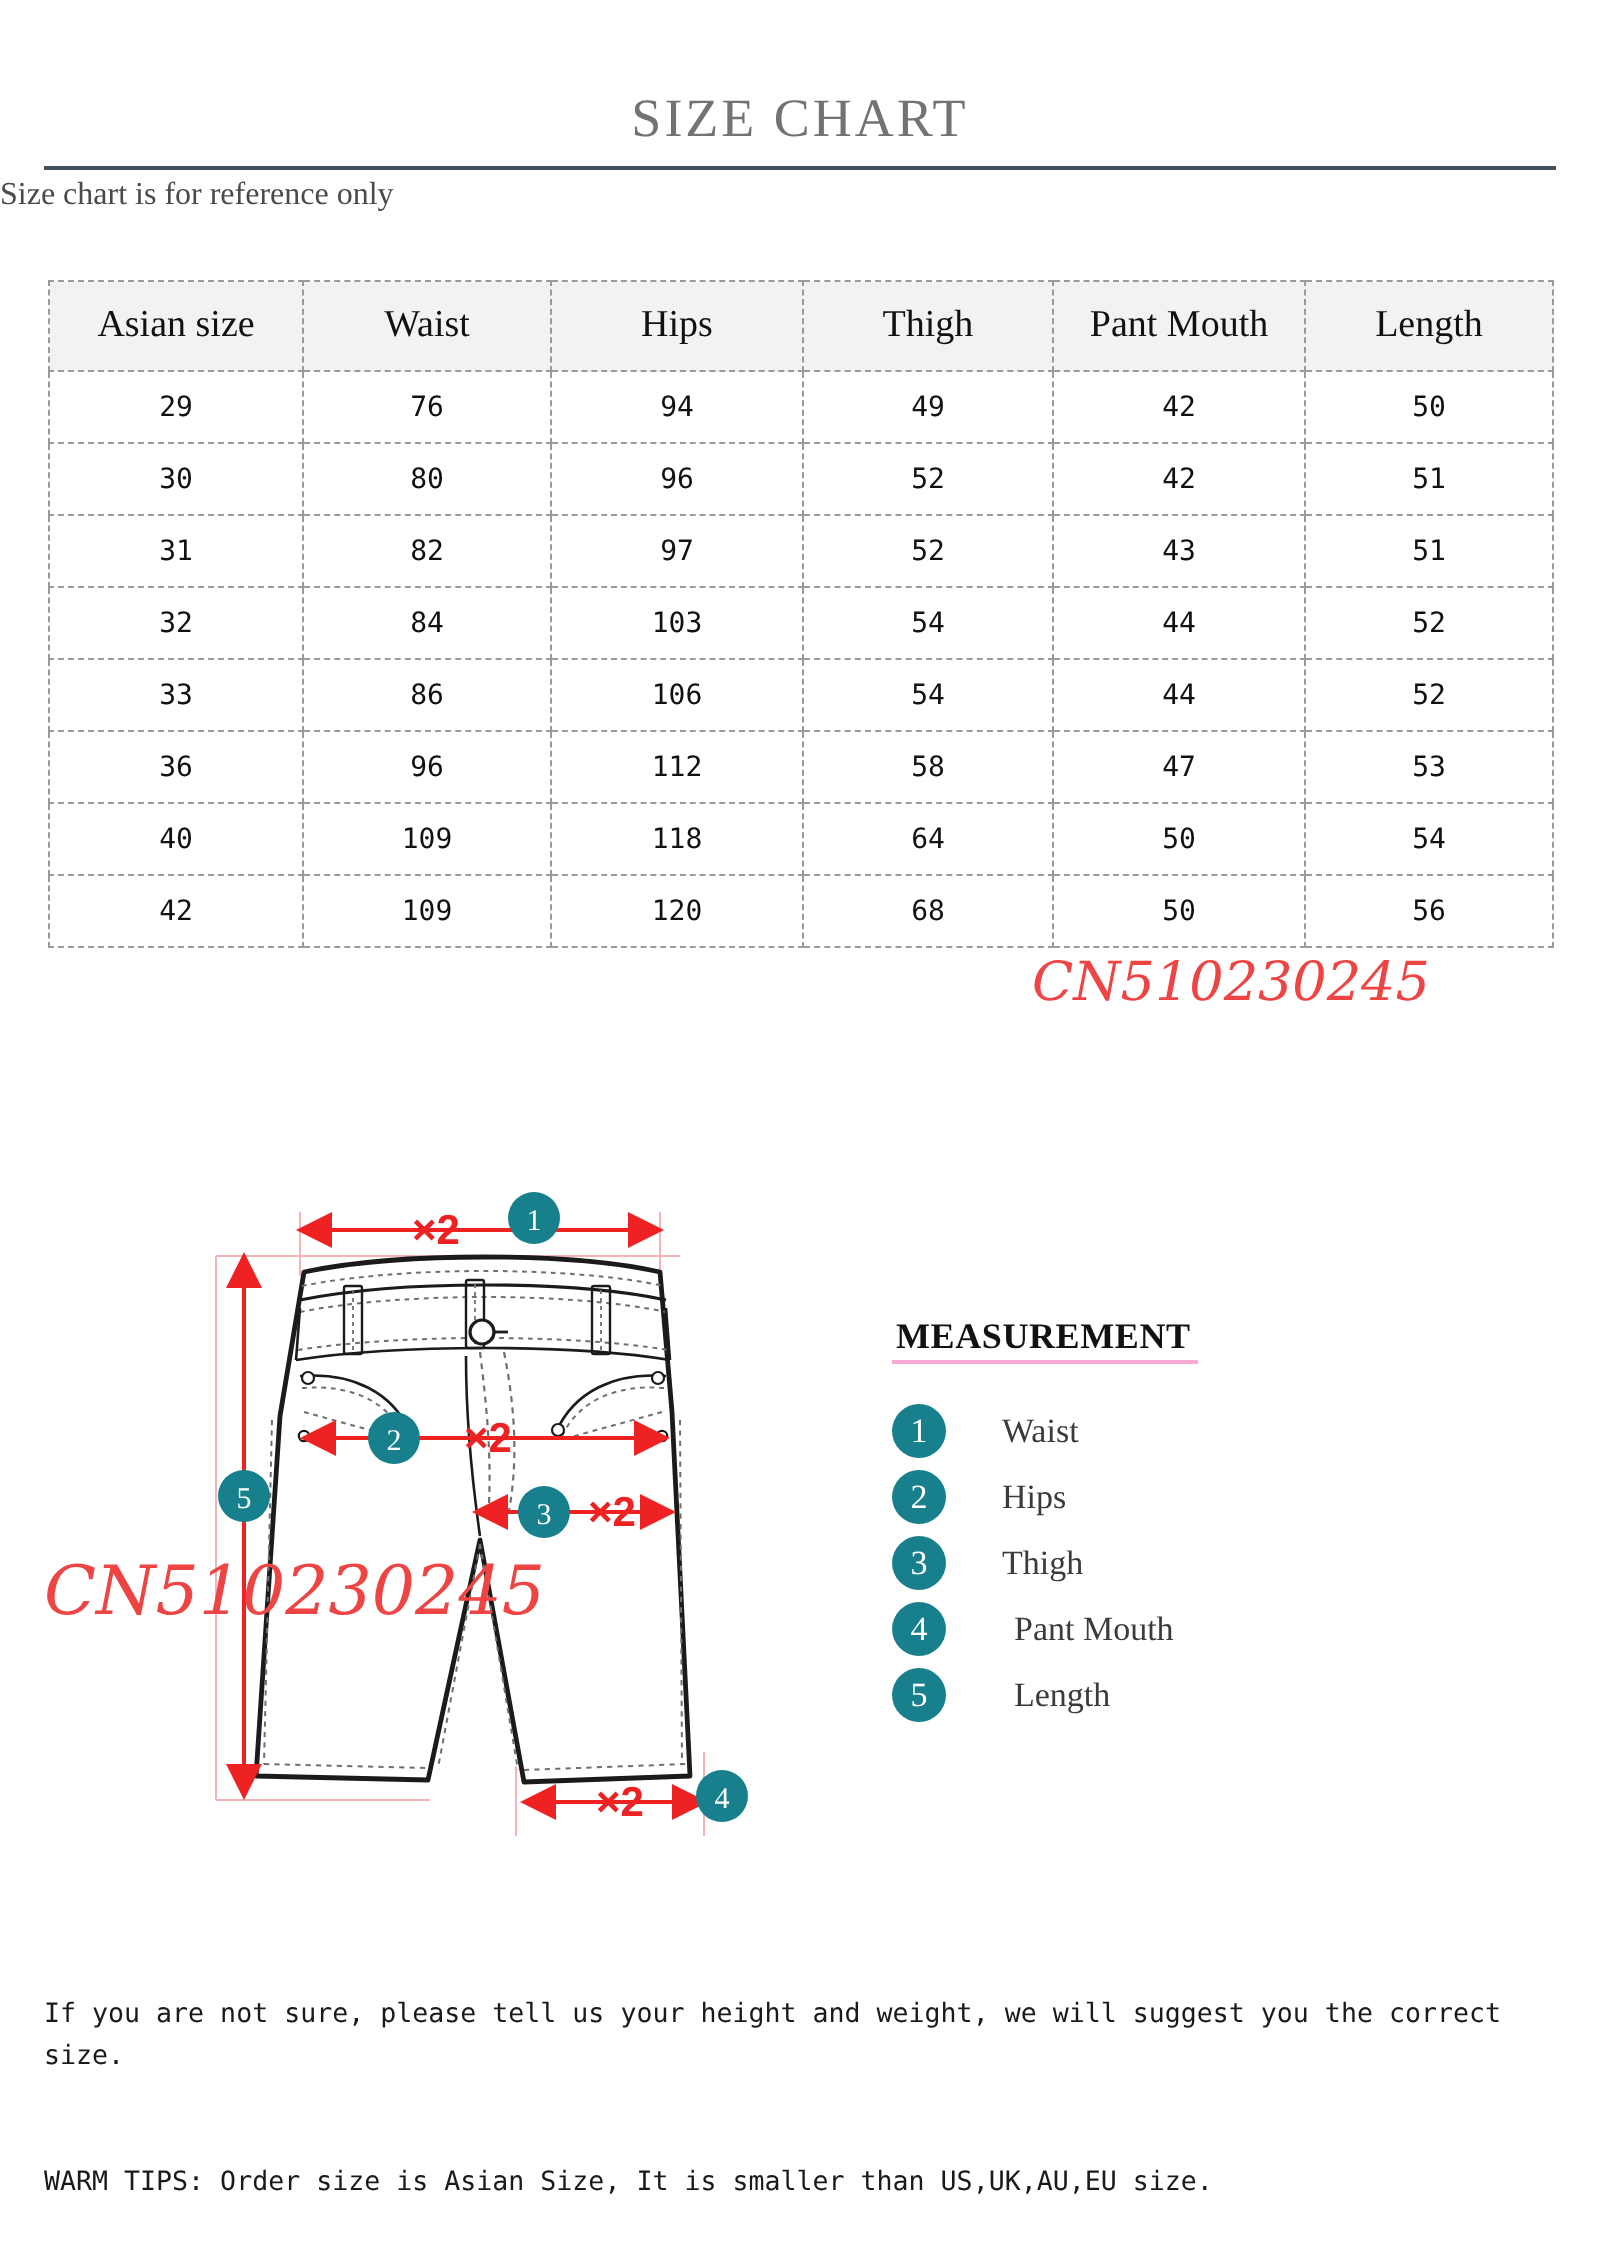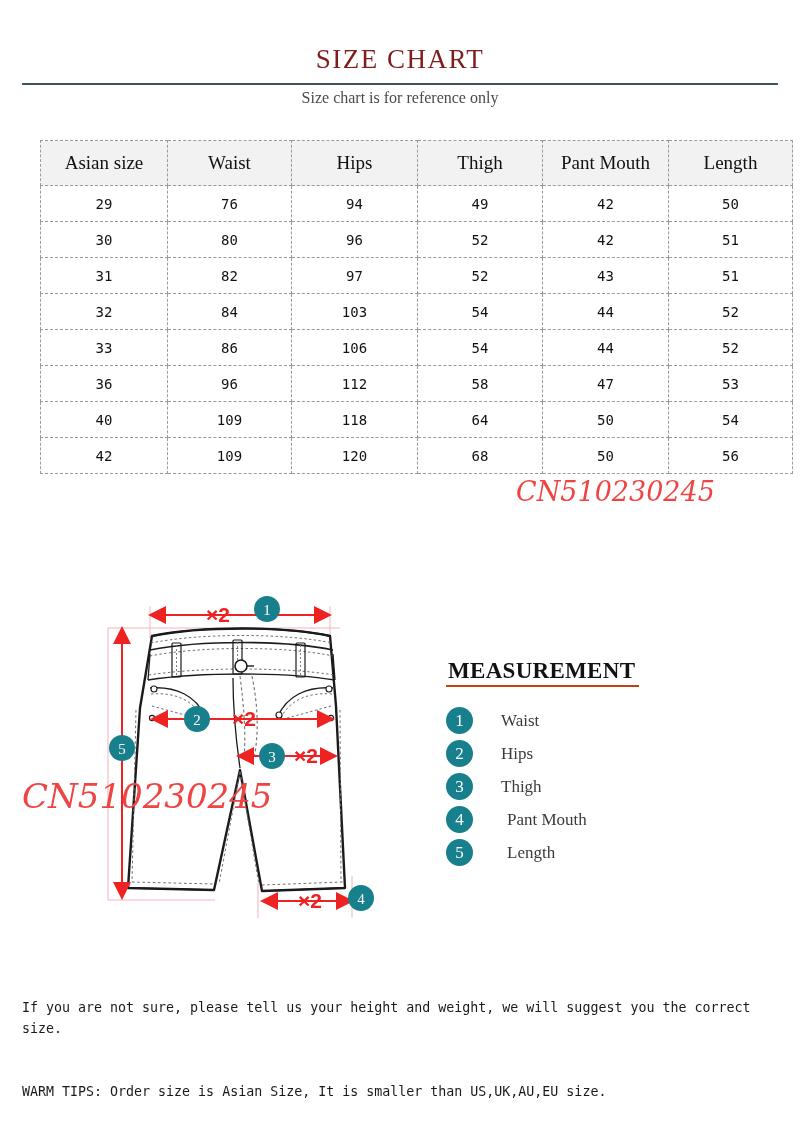--- a/index.html
+++ b/index.html
@@ -4,31 +4,31 @@
 <style>
   html,body{margin:0;padding:0;}
   body{
     width:800px;height:1122px;background:#ffffff;position:relative;
     font-family:"Liberation Serif",serif;color:#1a1a1a;overflow:hidden;
   }
   
   .title{
     position:absolute;left:0;top:44px;width:800px;text-align:center;
     font-family:"Liberation Serif",serif;font-size:27px;letter-spacing:1.5px;
-    color:#7f1d1d;
+    color:#737373;
   }
   .rule{
     position:absolute;left:22px;top:83px;width:756px;height:2px;background:#3e5260;
   }
   .subtitle{
-    position:absolute;left:0;top:89px;width:800px;text-align:center;
+    position:absolute;left:0;top:89px;width:800px;
     font-family:"Liberation Serif",serif;font-size:16px;color:#4a4a4a;
   }
   
-  .table-wrap{position:absolute;left:40px;top:140px;width:752px;}
+  .table-wrap{position:absolute;left:24px;top:140px;width:752px;}
   table.size{border-collapse:collapse;width:752px;table-layout:fixed;}
   table.size th,table.size td{
     border:1px dashed #9a9a9a;text-align:center;color:#111;
   }
   table.size th{
     background:#f2f2f2;height:42px;font-weight:normal;font-size:19px;
     font-family:"Liberation Serif",serif;
   }
   table.size td{
     height:33px;font-size:14px;font-family:"DejaVu Sans Mono",monospace;
@@ -42,22 +42,22 @@
     color:#ef4444;white-space:nowrap;pointer-events:none;user-select:none;
   }
   .wm-a{left:516px;top:476px;font-size:27px;}
   .wm-b{left:22px;top:776px;font-size:34px;}
   
   .diagram{position:absolute;left:0;top:588px;width:430px;height:345px;}
   .diagram svg{display:block;}
   
   .legend{position:absolute;left:446px;top:658px;width:330px;}
   .legend-title{
-    font-family:"Liberation Serif",serif;font-size:23px;font-weight:bold;
-    color:#121212;display:inline-block;border-bottom:2px solid #c2410c;
+    font-family:"Liberation Serif",serif;font-size:18px;font-weight:bold;
+    color:#121212;display:inline-block;border-bottom:2px solid #f9a8d4;
     padding:0 4px 1px 2px;letter-spacing:.3px;
   }
   .legend-list{margin-top:17px;}
   .legend-row{display:flex;align-items:center;height:33px;}
   .badge{
     width:27px;height:27px;border-radius:50%;background:#17808c;
     color:#ffffff;font-family:"Liberation Serif",serif;font-size:17px;
     display:flex;align-items:center;justify-content:center;flex:0 0 27px;
   }
   .legend-label{

